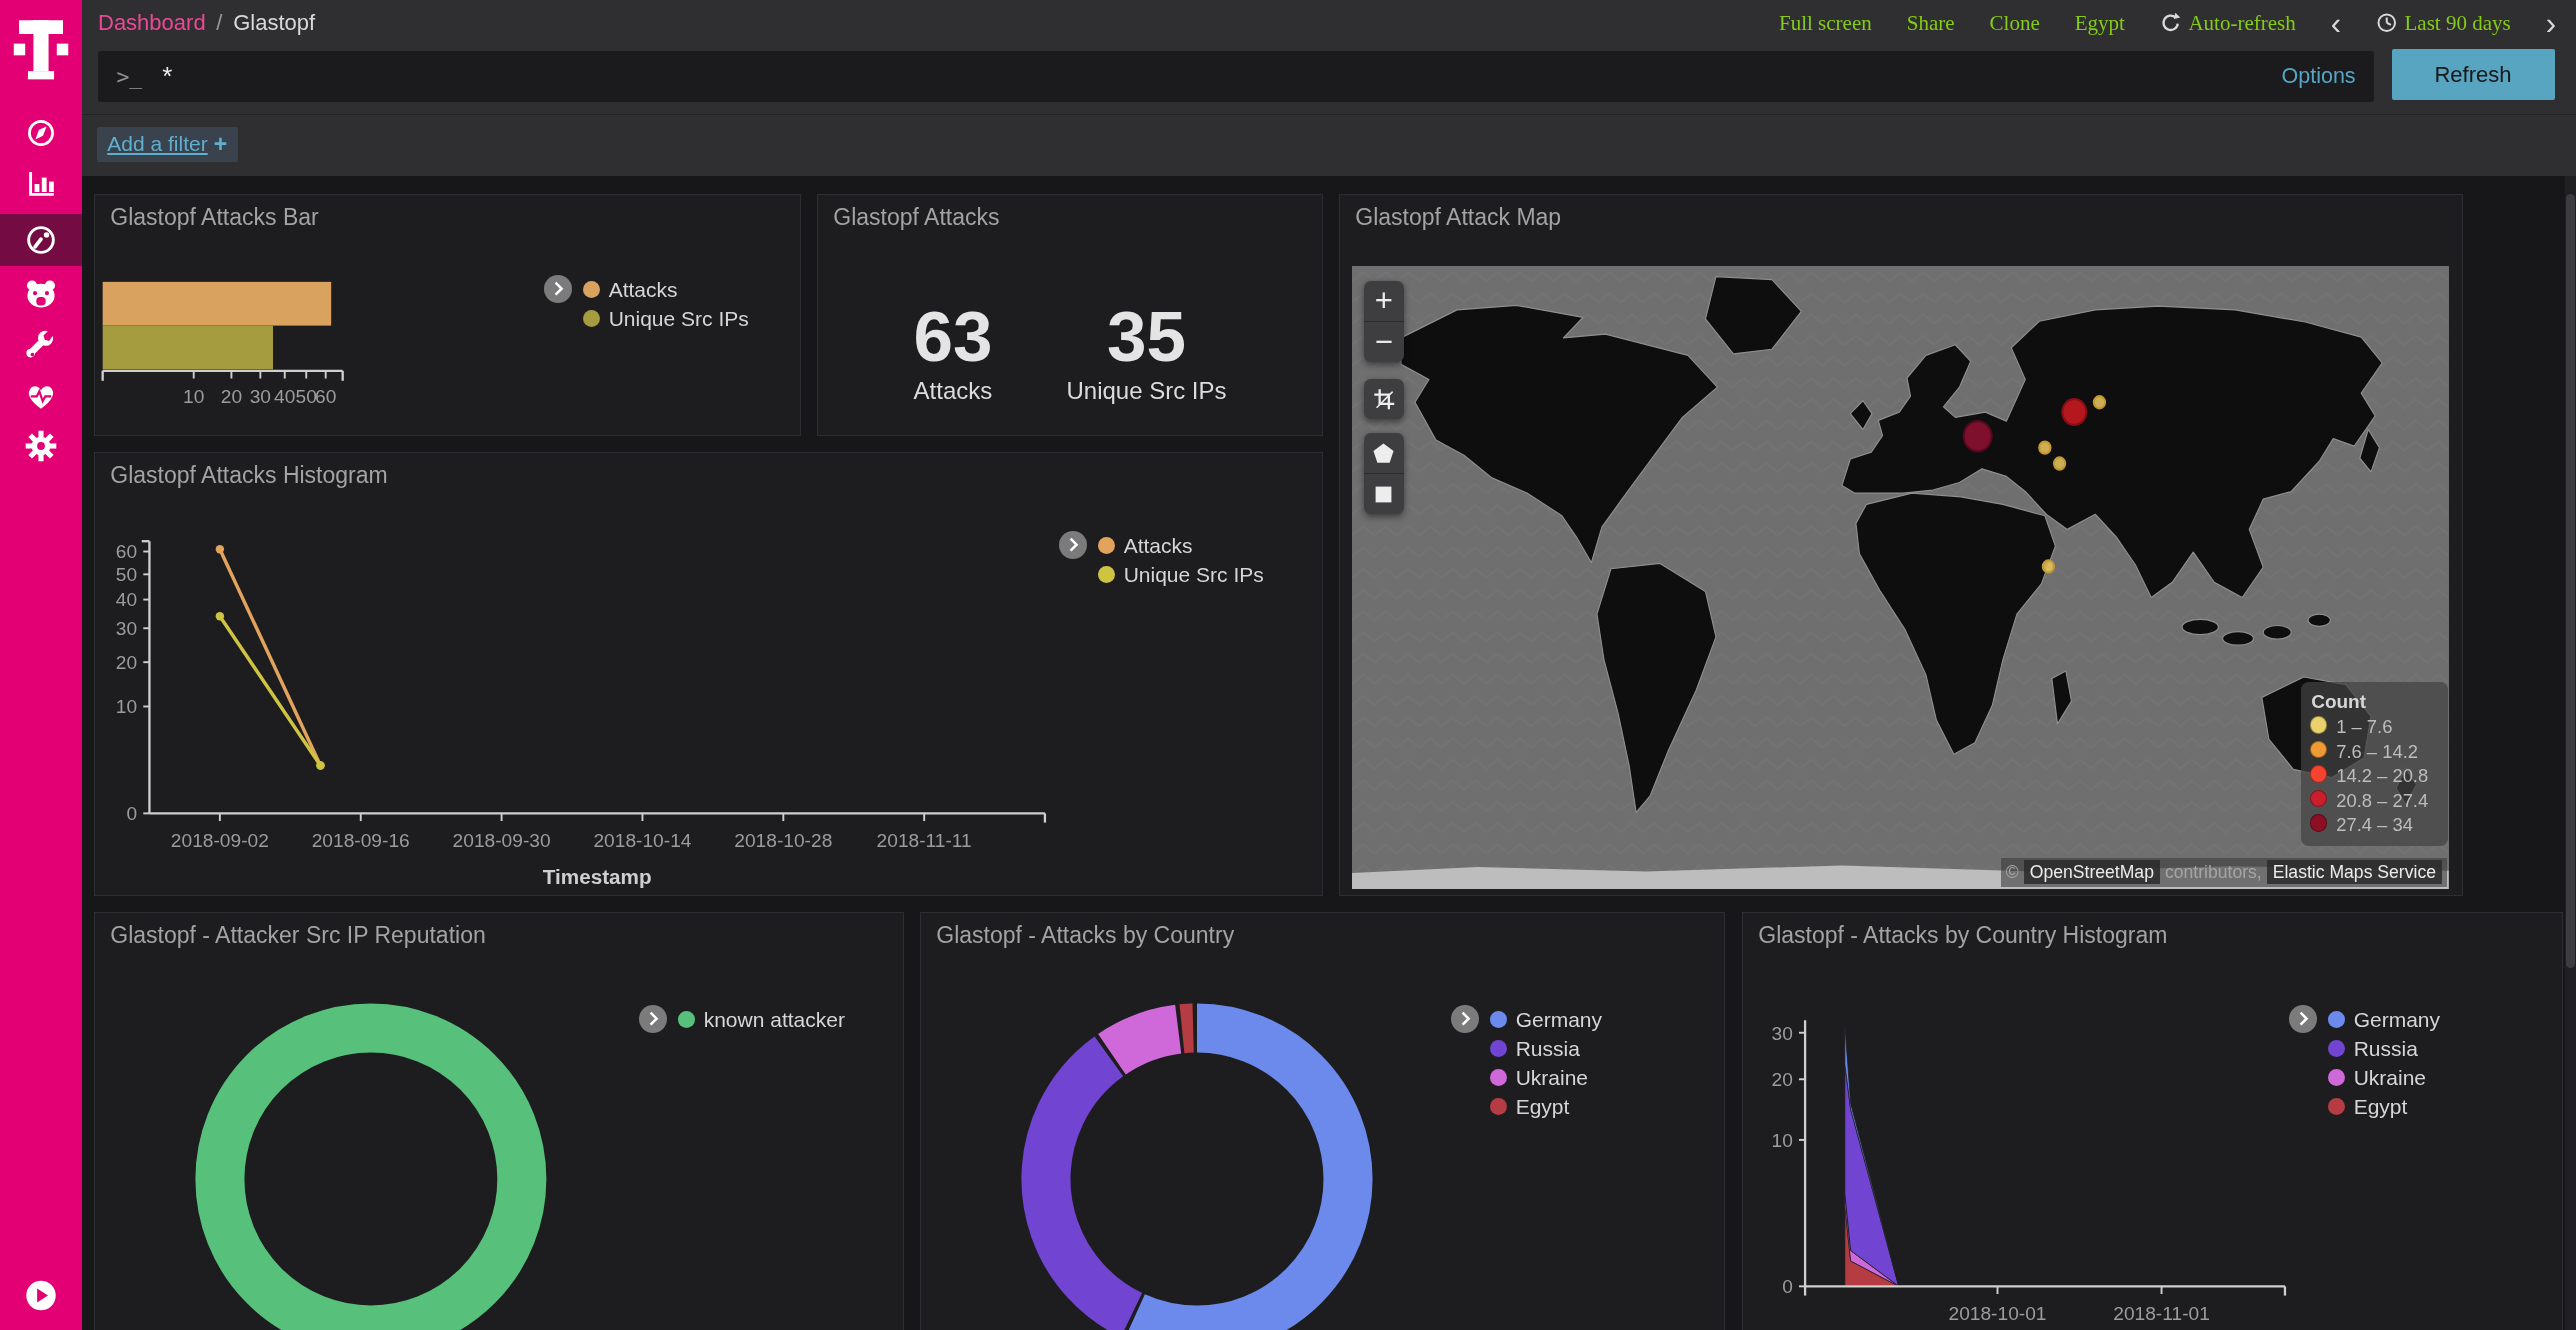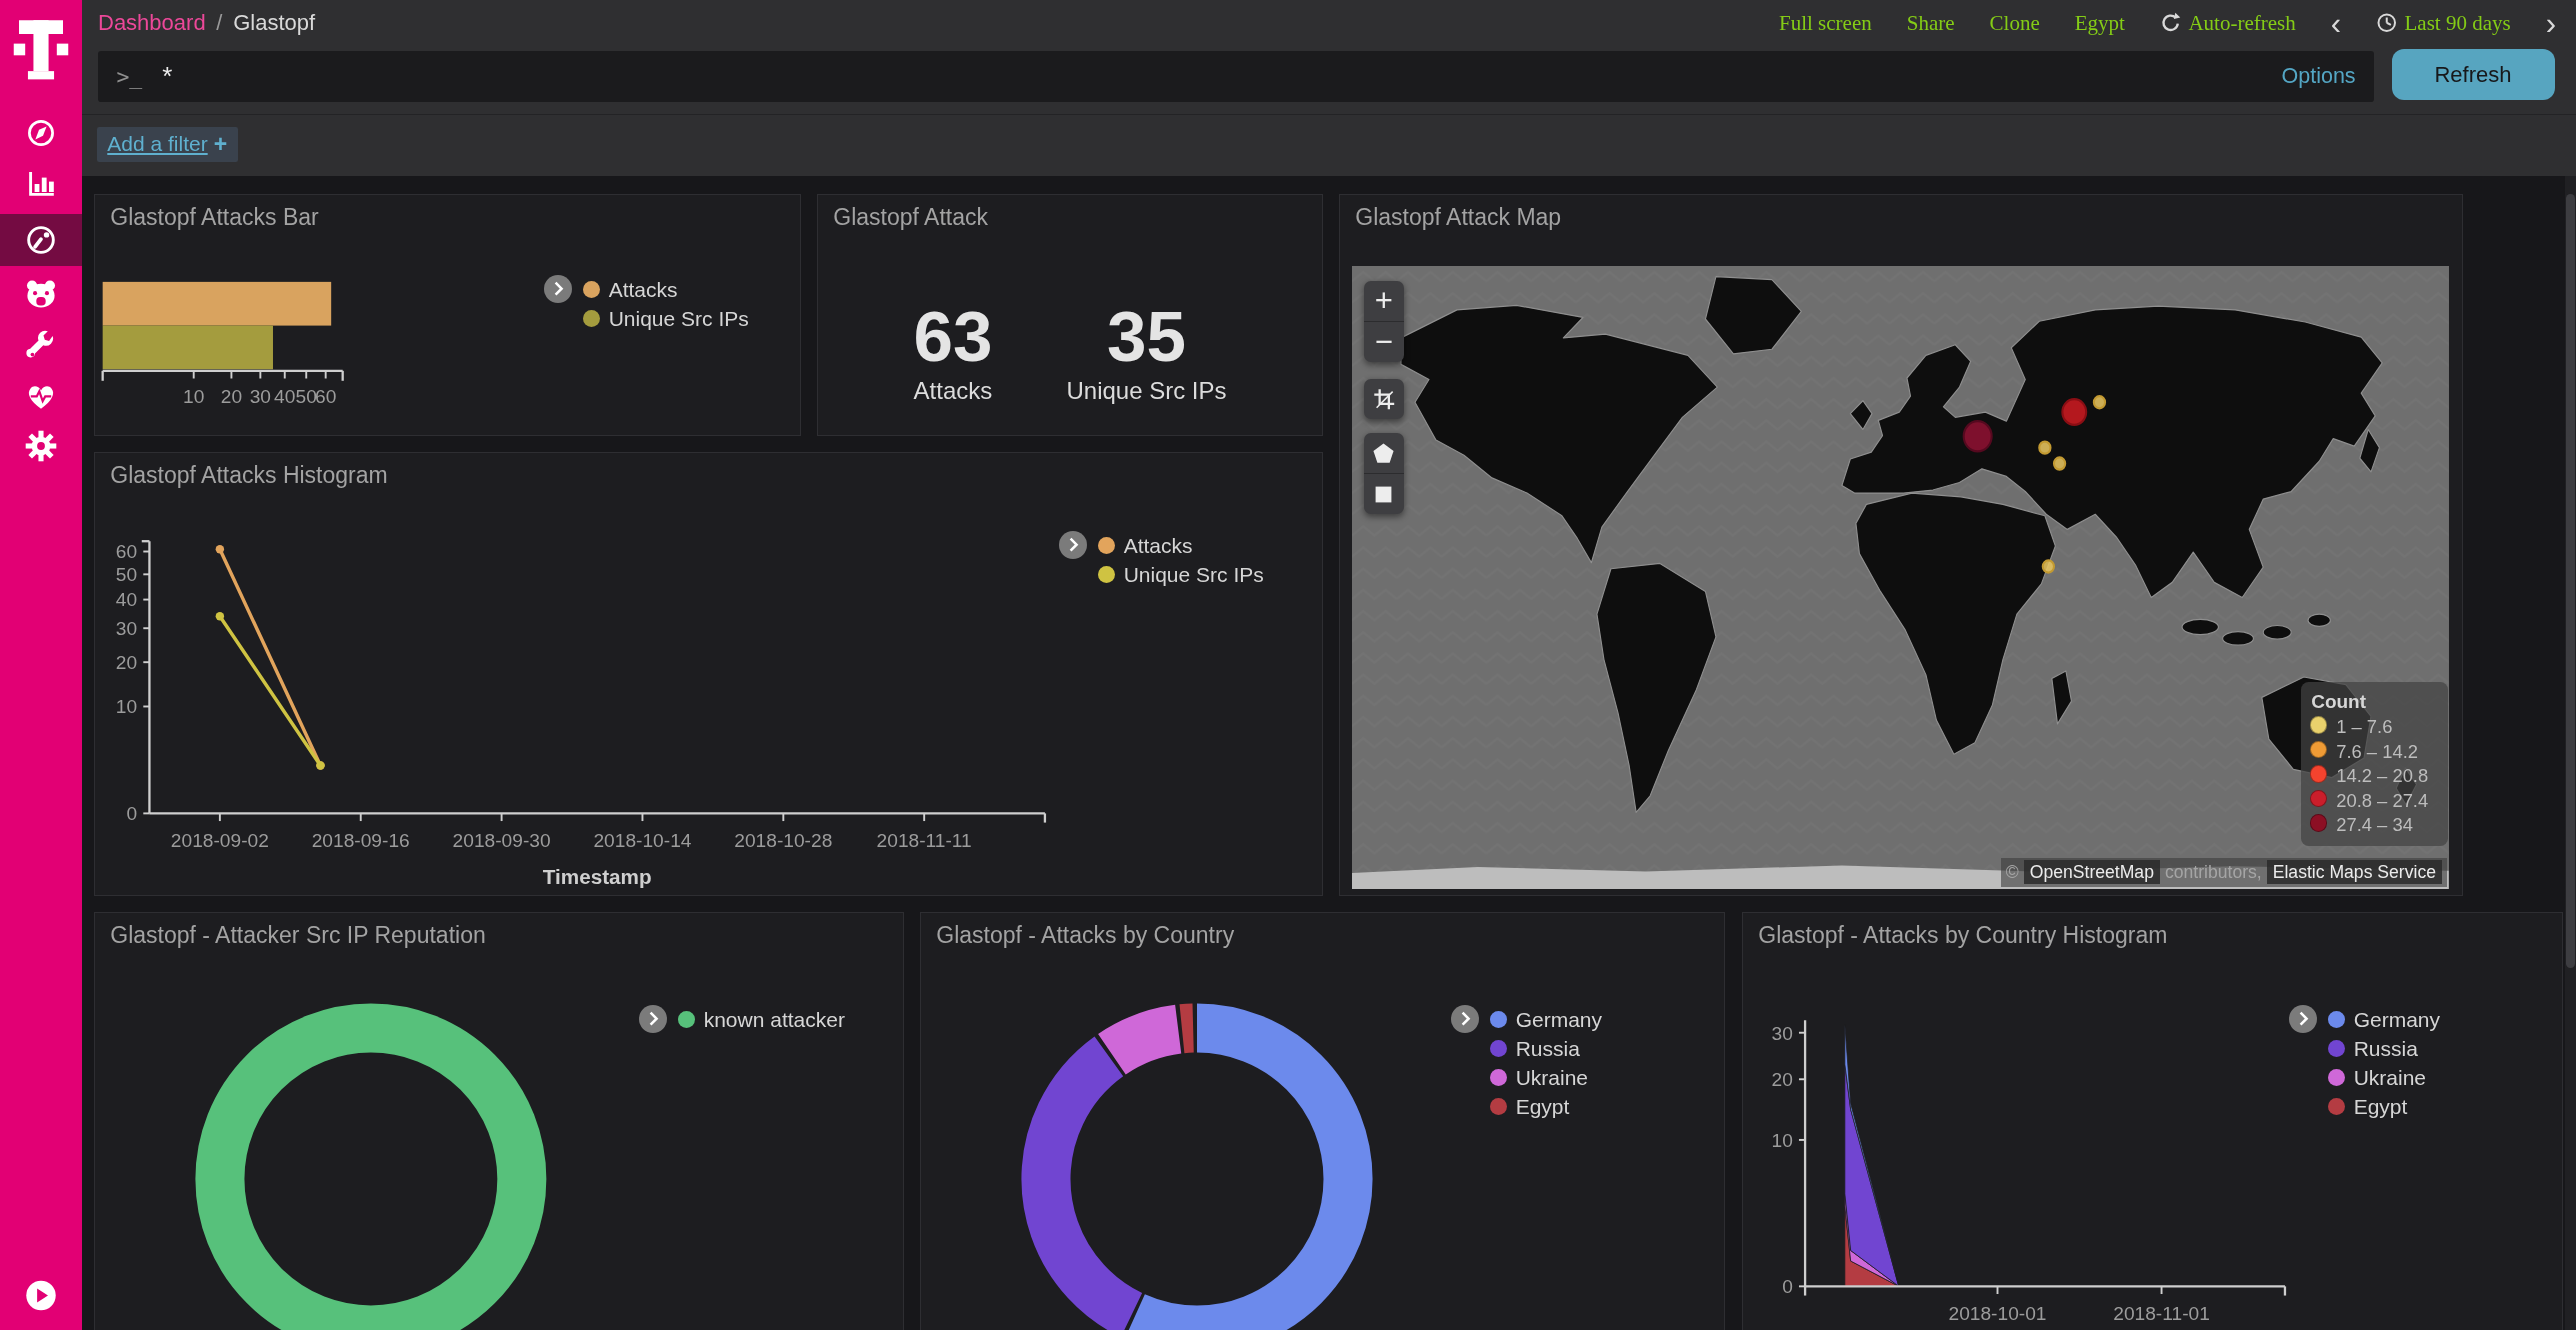--- a/index.html
+++ b/index.html
@@ -16,21 +16,21 @@
   .crumb-sep{color:#9a9a9a;font-size:22px;margin:0 10.7px;}
   .crumb-cur{color:#d9d9d9;font-size:22px;}
   .nav-actions{margin-left:auto;display:flex;align-items:center;gap:35px;}
   .nav-item{color:#84cc16;font-size:21px;display:flex;align-items:center;gap:7px;cursor:pointer;white-space:nowrap;font-family:Liberation Serif, serif;}
   .chev{color:#d9d9d9;font-size:31px;line-height:1;cursor:pointer;}
   .searchbar{position:absolute;left:82px;top:46px;right:0;height:69px;background:#2f2f31;border-bottom:1.5px solid #232325;box-sizing:border-box;z-index:20;}
   .searchinput{position:absolute;left:16px;top:4.6px;height:51px;right:202px;background:#1b1b1d;border-radius:3.1px;display:flex;align-items:center;padding:0 18.4px;box-sizing:border-box;cursor:text;}
   .prompt{color:#8f8f8f;font-family:"DejaVu Sans Mono",monospace;font-size:21.5px;margin-right:20px;}
   .query{color:#ededed;font-size:26px;flex:1;}
   .options{color:#54a6c4;font-size:21.5px;cursor:pointer;}
-  .refreshbtn{position:absolute;right:21.5px;top:3.1px;width:163px;height:51px;background:#57a5c0;border-radius:12px;color:#17181a;font-size:22px;display:flex;align-items:center;justify-content:center;cursor:pointer;text-align:right;}
+  .refreshbtn{position:absolute;right:21.5px;top:3.1px;width:163px;height:51px;background:#57a5c0;border-radius:2px;color:#17181a;font-size:22px;display:flex;align-items:center;justify-content:center;cursor:pointer;text-align:right;}
   .filterbar{position:absolute;left:82px;top:115px;right:0;height:61px;background:#2f2f31;z-index:20;}
   .addfilter{position:absolute;left:14.6px;top:11.5px;height:35px;background:#3a424d;border-radius:2.3px;display:flex;align-items:center;padding:0 10.7px;cursor:pointer;}
   .addfilter .lbl{color:#5fb0cf;font-size:21px;text-decoration:underline;}
   .addfilter .plus{color:#5fb0cf;font-size:23px;font-weight:bold;margin-left:6.1px;}
   
   .panel{position:absolute;background:#1d1d20;border:0.8px solid #2e2e32;box-sizing:border-box;overflow:hidden;}
   .ptitle{position:absolute;left:15.3px;top:9.2px;font-size:23px;color:#a3a3a3;white-space:nowrap;}
   .chart-svg{position:absolute;left:0;top:0;}
   
   .legend{position:absolute;display:flex;align-items:flex-start;}
@@ -222,21 +222,21 @@
         </div>
         <div class="litem">
           <span class="ldot" style="background: rgb(164, 156, 62);"></span>
           <span class="llabel">Unique Src IPs</span>
         </div>
       </div>
     </div>
   </div>
 
   <div class="panel" style="left:817px;top:194px;width:506px;height:242px">
-    <div class="ptitle">Glastopf Attack</div>
+    <div class="ptitle">Glastopf Attacks</div>
     <div class="metrics">
       <div>
         <div class="mval">63</div>
         <div class="mlab">Attacks</div>
       </div>
       <div>
         <div class="mval">35</div>
         <div class="mlab">Unique Src IPs</div>
       </div>
     </div>

